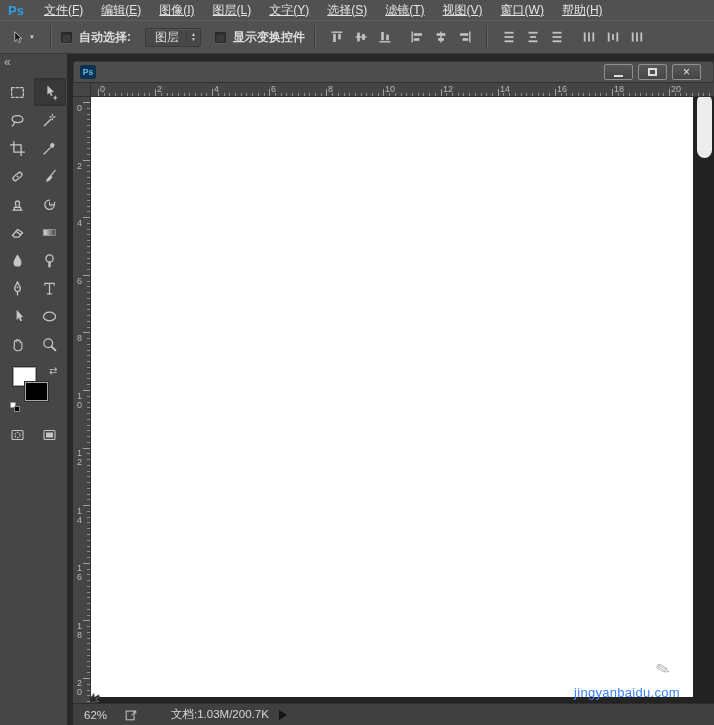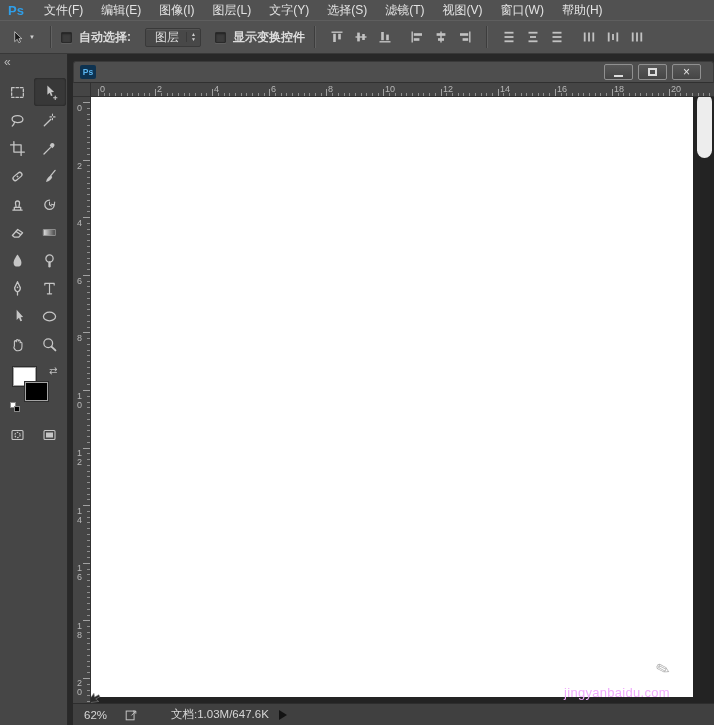--- a/index.html
+++ b/index.html
@@ -2,21 +2,21 @@
 <html><head>
 <meta charset="utf-8">
 <style>
   * { margin:0; padding:0; box-sizing:border-box; }
   html,body { width:714px; height:725px; overflow:hidden; }
   body { font-family:"Liberation Sans","DejaVu Sans",sans-serif; background:#282828; color:#dcdcdc; }
 
   
   .menubar { height:20px; background:#515151; display:flex; align-items:center; font-size:12px; color:#e3e3e3; }
   .ps-logo { color:#2f9ee8; font-weight:bold; font-size:13px; padding:0 11px 0 8px; }
-  .menu-item { padding:0 9px; height:100%; display:flex; align-items:center; white-space:nowrap; }
+  .menu-item { padding:0 9px; height:100%; display:flex; align-items:center; white-space:nowrap;text-decoration:underline; }
 
   
   .optionsbar { height:34px; background:#515151; border-top:1px solid #5e5e5e; border-bottom:1px solid #383838;
                 display:flex; align-items:center; font-size:12px; color:#dcdcdc; padding:0 6px; gap:6px; }
   .tool-preset { display:flex; align-items:center; gap:4px; padding:2px 6px 2px 4px; }
   .tool-preset svg { width:15px; height:15px; }
   .caret-down { font-size:6px; color:#cfcfcf; }
   .opt-sep { width:2px; height:22px; background:#3d3d3d; border-right:1px solid #616161; margin:0 3px; }
   .checkbox { width:11px; height:11px; background:#3c3c3c; border:1px solid #2a2a2a;
               box-shadow:inset 0 1px 2px rgba(0,0,0,.45), 0 1px 0 rgba(255,255,255,.08); border-radius:1px; }
@@ -81,21 +81,21 @@
   .ruler-v { width:18px; position:relative; background:#454545; border-right:1px solid #313131; overflow:hidden; flex:none; }
   .vr-num { position:absolute; left:3px; width:7px; font-size:9px; line-height:8.5px; color:#b8b8b8;
             word-break:break-all; text-align:center; }
   .vticks-minor { position:absolute; top:5px; bottom:0; right:0; width:3px;
                   background:repeating-linear-gradient(180deg,#8f8f8f 0 1px,transparent 1px 5.76px); }
   .vticks-major { position:absolute; top:5px; bottom:0; right:0; width:7px;
                   background:repeating-linear-gradient(180deg,#a2a2a2 0 1px,transparent 1px 57.6px); }
   .canvas-area { flex:1; position:relative; background:#232323; overflow:hidden; }
   .canvas { position:absolute; left:0; top:0; width:602px; height:600px; background:#ffffff; }
   .scroll-thumb { position:absolute; right:2px; top:-3px; width:15px; height:64px; background:#ededed; border-radius:8px; }
-  .watermark-text { position:absolute; right:44px; top:588px; font-size:13px; color:#f0abfc; letter-spacing:.3px; }
+  .watermark-text { position:absolute; right:34px; top:588px; font-size:13px; color:#3b82f6; letter-spacing:.3px; }
   .watermark-glyph { position:absolute; right:44px; top:562px; font-size:17px; color:#b3b3b3; transform:rotate(-18deg); }
   .corner-cursor { position:absolute; left:-7px; top:592px; width:18px; height:18px; transform:rotate(-95deg); }
   .corner-cursor svg { width:18px; height:18px; }
 
   
   .statusbar { height:22px; background:#404040; border-top:1px solid #2d2d2d; display:flex; align-items:center;
                font-size:11.5px; color:#d6d6d6; padding-left:11px; flex:none; }
   .zoom-field { min-width:32px; }
   .export-icon { margin-left:8px; display:flex; }
   .export-icon svg { width:14px; height:14px; stroke:#c6c6c6; fill:none; stroke-width:1.1; }
@@ -452,17 +452,17 @@
     </div>
 
     <div class="statusbar">
       <span class="zoom-field">62%</span>
       <span class="export-icon">
         <svg viewBox="0 0 16 16">
             <rect x="2.5" y="3.5" width="9" height="10"></rect>
             <path d="M8.5 8.5 L13.5 3.5 M10.5 3.5 H13.5 V6.5"></path>
           </svg>
       </span>
-      <span class="doc-info">文档:1.03M/647.6K</span>
+      <span class="doc-info">文档:1.03M/200.7K</span>
       <span class="status-popup"></span>
     </div>
   </div>
 </div>
 
 </body></html>

